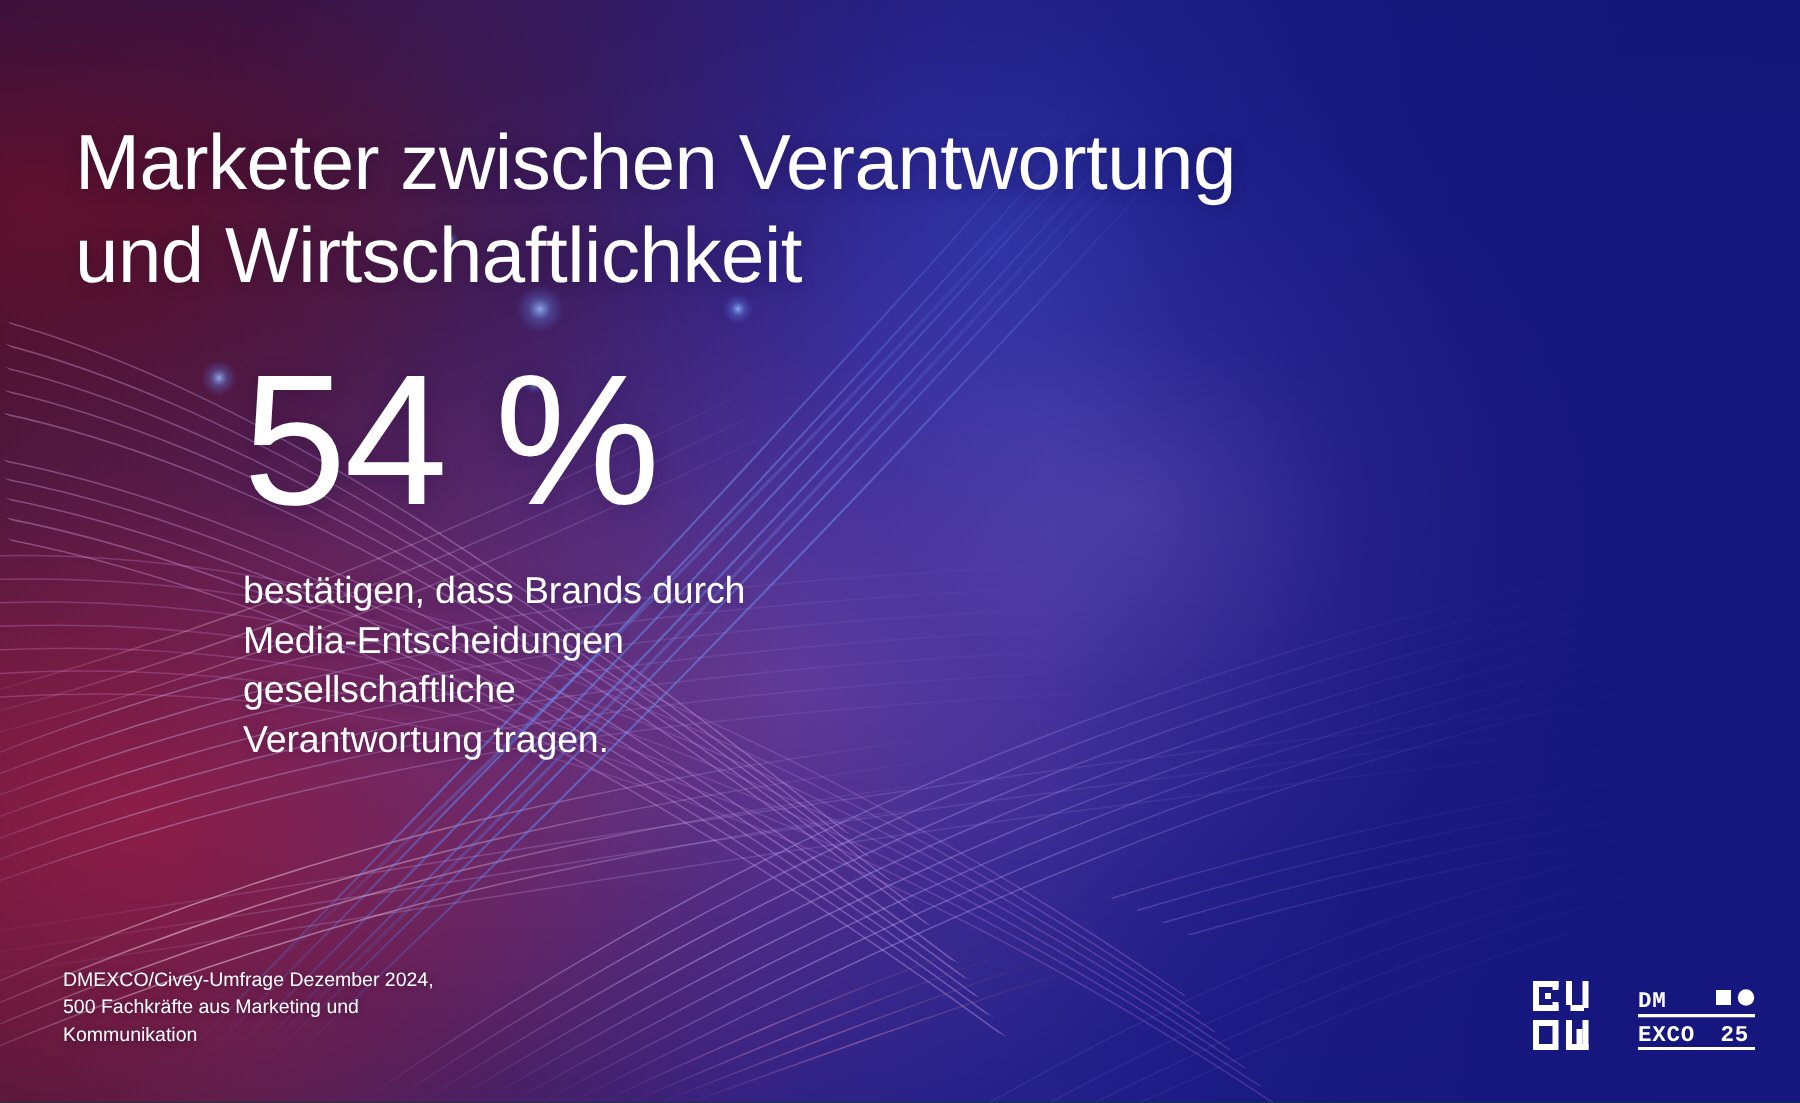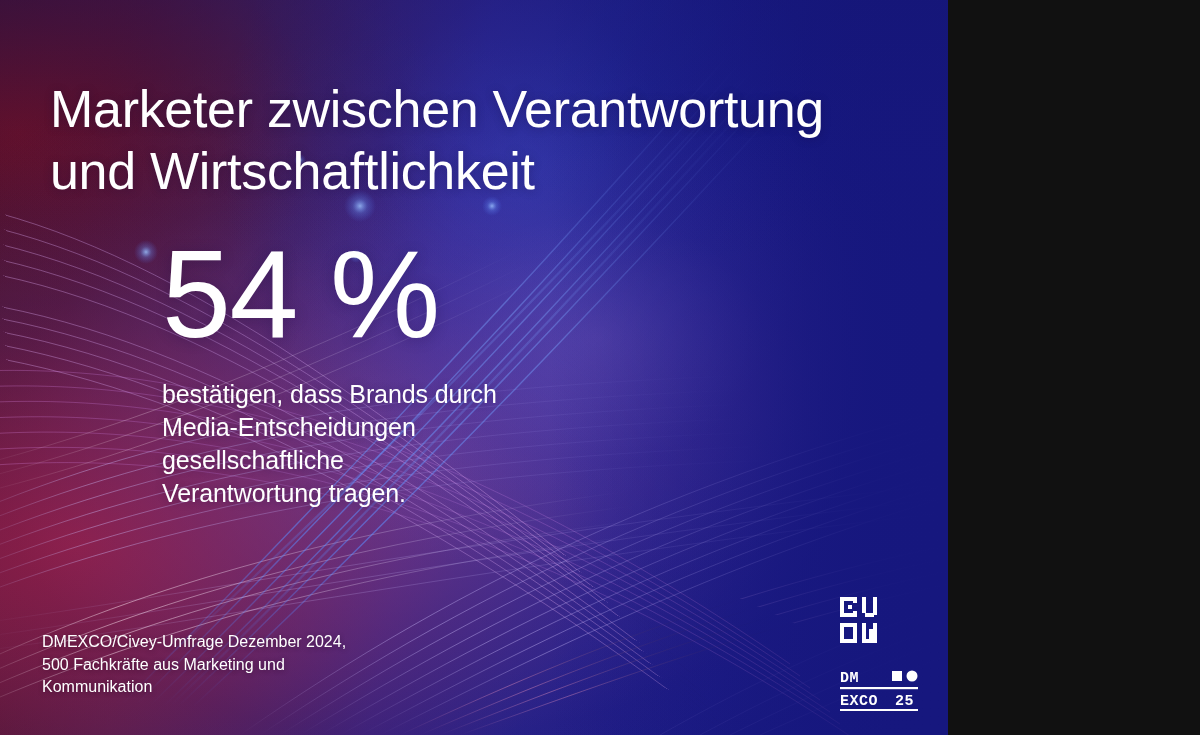--- a/index.html
+++ b/index.html
@@ -3,21 +3,21 @@
 <meta charset="utf-8">
 <title>Marketer zwischen Verantwortung und Wirtschaftlichkeit</title>
 <style>
   html, body {
     margin: 0;
     padding: 0;
     background: #111;
   }
   #stage {
     position: relative;
-    width: 948px;
+    width: 1200px;
     height: 735px;
     overflow: hidden;
     font-family: "Liberation Sans", sans-serif;
     background: #0f766e;
     -webkit-font-smoothing: antialiased;
   }
 
   
   .bg-layer { position: absolute; inset: 0; }
 
@@ -144,35 +144,35 @@
     letter-spacing: -0.1px;
     white-space: pre-line;
     text-shadow: 0 1px 8px rgba(25,12,60,0.32);
   }
 
   .source {
     position: absolute;
     left: 42px;
     bottom: 36px;
     color: #ffffff;
-    font-size: 16px;
+    font-size: 13px;
     line-height: 1.42;
     font-weight: 400;
     white-space: pre-line;
     text-shadow: 0 1px 5px rgba(40,10,40,0.45);
   }
 
   
   .logos {
     position: absolute;
     right: 28px;
-    bottom: 20px;
+    bottom: 30px;
     display: flex;
+    align-items: center;
     gap: 18px;
-    flex-direction: column;
   }
   .logo-bvdw { display: block; }
   .logo-dmexco { display: block; }
 </style>
 </head>
 <body>
 
 <div id="stage">
 
   <div class="bg-layer bg-base"></div>

